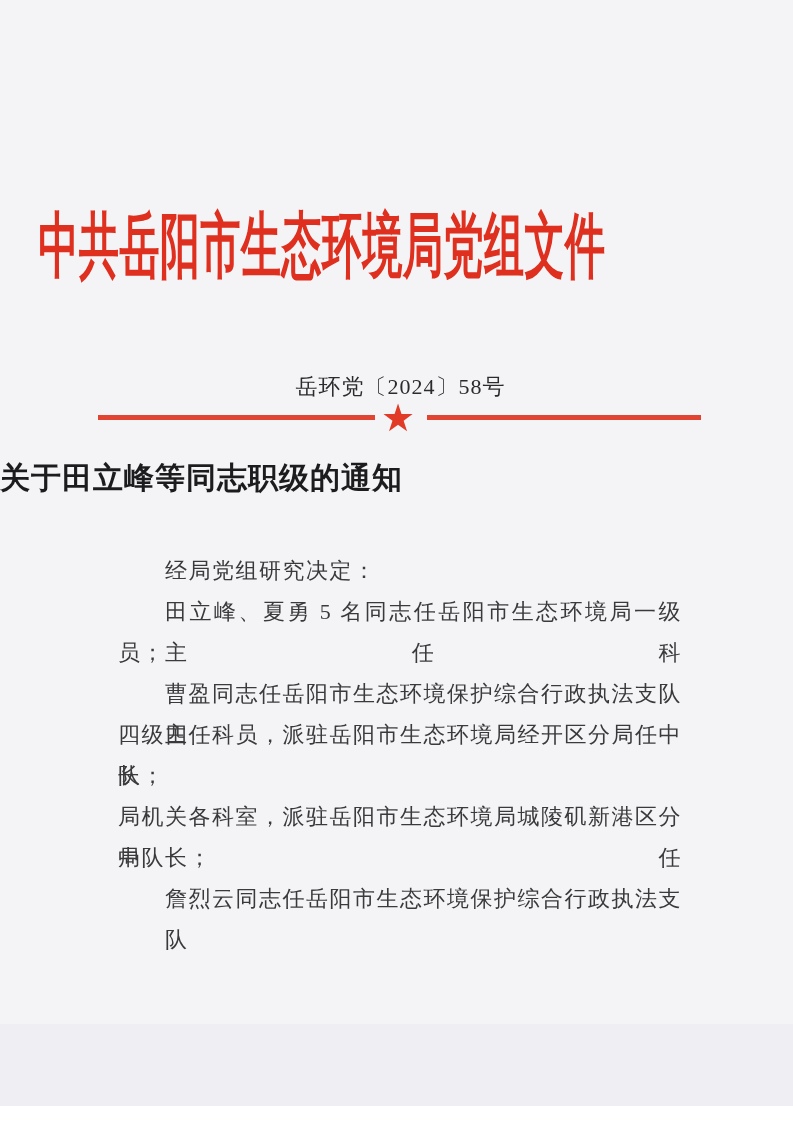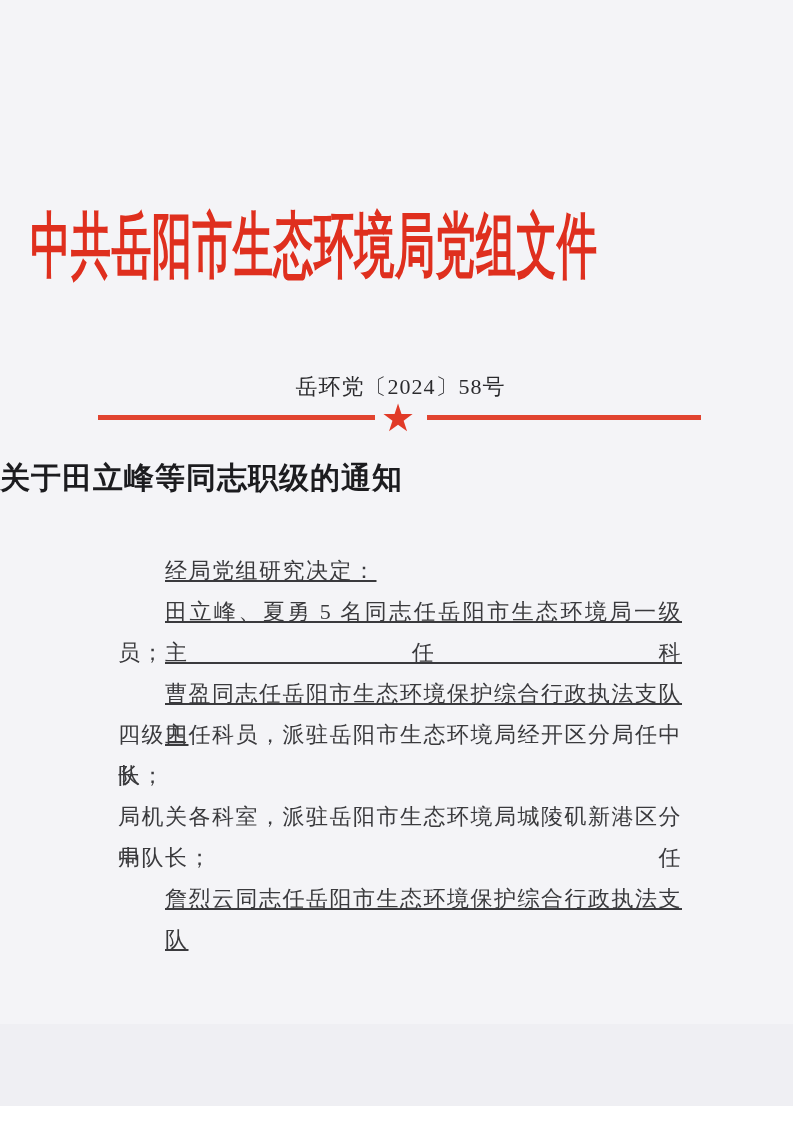--- a/index.html
+++ b/index.html
@@ -29,21 +29,21 @@
     position: absolute;
     left: 0;
     top: 1106px;
     width: 793px;
     height: 16px;
     background: #ffffff;
   }
   
   .masthead {
     position: absolute;
-    left: 0;
+    left: 8px;
     top: 197px;
     width: 628px;
     height: 100px;
     line-height: 100px;
     text-align: center;
     white-space: nowrap;
     font-family: Liberation Serif, serif;
   }
   .masthead-inner {
     display: inline-block;
@@ -108,21 +108,21 @@
   .body-line {
     height: 41px;
     line-height: 41px;
     white-space: nowrap;
   }
   .body-line.fill {
     white-space: normal;
     text-align: justify;
     text-align-last: justify;
   }
-  .body-line.indent { padding-left: 47px; text-decoration: underline; }
+  .body-line.indent { padding-left: 47px; }
   .body-line.fill.indent { padding-left: 47px; }
 </style>
 </head>
 <body>
 
 <div class="page" style="background: rgb(244, 244, 247);">
 
   <div class="masthead">
     <span class="masthead-inner" style="color: rgb(223, 47, 30);">中共岳阳市生态环境局党组文件</span>
   </div>

